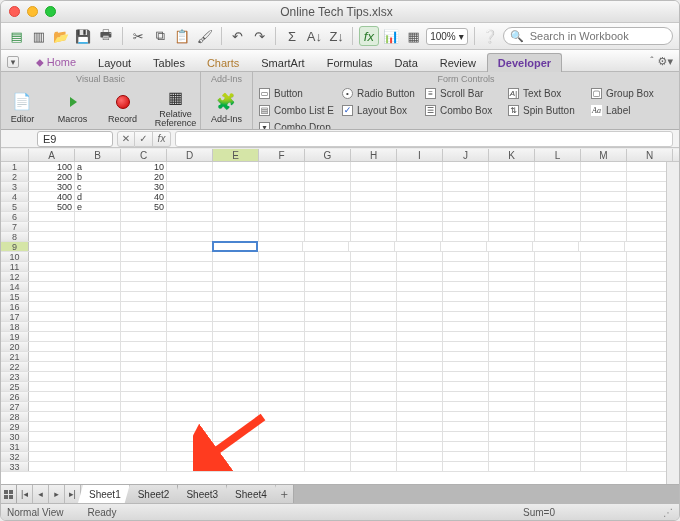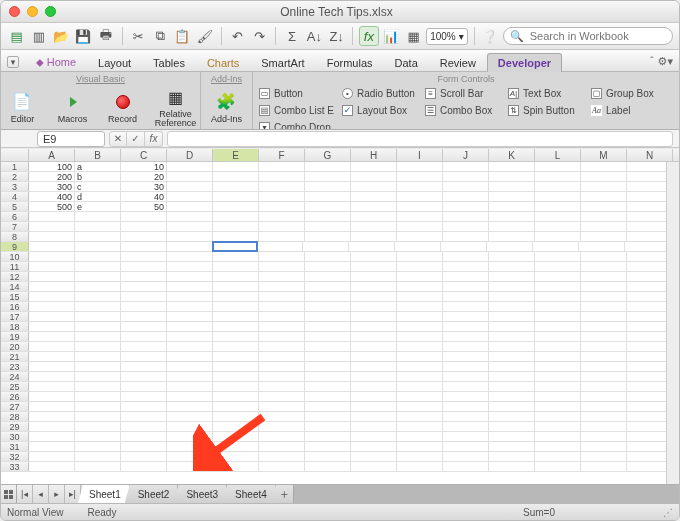--- a/index.html
+++ b/index.html
@@ -24,36 +24,36 @@
   .tabs{height:22px;background:linear-gradient(#fdfdfd,#e4e4e4);border-bottom:1px solid #b8b8b8;display:flex;align-items:flex-end;padding-left:6px;gap:0;}
   .rexpand{width:12px;height:12px;border:1px solid #aaa;border-radius:2px;margin-right:6px;margin-bottom:3px;display:flex;align-items:center;justify-content:center;font-size:9px;color:#555;}
   .tab{padding:3px 10px 3px;font-size:11px;color:#333;border:1px solid transparent;border-bottom:none;margin-bottom:-1px;position:relative;}
   .tab.home{color:#a05aa8;}
   .tab.charts{color:#b07b2f;}
   .tab.active{background:#d5d5d5;border-color:#aaa;border-top-left-radius:3px;border-top-right-radius:3px;color:#6a3aa0;font-weight:bold;}
   .tabs .right{margin-left:auto;display:flex;align-items:center;gap:4px;margin-right:6px;margin-bottom:3px;}
   
   .ribbon{height:58px;background:#d8d8d8;border-bottom:1px solid #b0b0b0;display:flex;overflow:hidden;}
   .group{border-right:1px solid #b8b8b8;padding:2px 4px;display:flex;flex-direction:column;align-items:center;}
-  .group .title{position:static;font-size:9px;color:#888;margin-top:0;pointer-events:auto;text-decoration:underline;}
+  .group .title{position:static;font-size:9px;color:#888;margin-top:0;pointer-events:auto;}
   .grouprow{display:flex;gap:2px;flex:1;align-items:center;}
   .rbtn{display:flex;flex-direction:column;align-items:center;justify-content:center;width:48px;height:46px;font-size:9px;color:#333;gap:1px;}
   .rbtn.narrow{width:54px;}
   .ricon{width:22px;height:22px;display:flex;align-items:center;justify-content:center;font-size:16px;}
   .play{width:0;height:0;border-left:7px solid #39a33a;border-top:5px solid transparent;border-bottom:5px solid transparent; margin-left:2px;}
   .rec{width:14px;height:14px;border-radius:50%;background:radial-gradient(circle at 35% 35%,#ff6b6b,#c00);border:1px solid #900;}
   .fcontrols{flex:1;display:flex;flex-direction:column;padding:2px 6px;}
   .fcontrols .title{font-size:9px;color:#888;text-align:center;margin-bottom:1px;position:static;}
   .fcgrid{display:grid;grid-template-columns:repeat(5,1fr);grid-auto-rows:16px;gap:1px;flex:1;}
   .fcitem{display:flex;align-items:center;gap:4px;font-size:10px;color:#444;white-space:nowrap;overflow:hidden;}
   .fcicon{width:11px;height:11px;border:1px solid #888;background:#fff;display:inline-flex;align-items:center;justify-content:center;font-size:8px;}
   .chk{width:11px;height:11px;border:1px solid #888;background:#fff;display:inline-flex;align-items:center;justify-content:center;font-size:9px;color:#2257c7;}
   
   .formula{height:18px;background:#f3f3f3;border-bottom:1px solid #c6c6c6;display:flex;align-items:center;font-size:11px;}
-  .namebox{width:68px;height:16px;border:1px solid #bbb;border-radius:3px;background:#fff;margin-left:36px;display:flex;align-items:center;padding:0 5px;}
+  .namebox{width:76px;height:16px;border:1px solid #bbb;border-radius:3px;background:#fff;margin-left:36px;display:flex;align-items:center;padding:0 5px;}
   .fbtns{display:flex;gap:0;margin-left:4px;}
   .fbtn{width:18px;height:16px;border:1px solid #ccc;border-left:none;background:linear-gradient(#fafafa,#e9e9e9);display:flex;align-items:center;justify-content:center;font-size:10px;color:#666;}
   .fbtn:first-child{border-left:1px solid #ccc;border-radius:3px 0 0 3px;}
   .fbtn:last-child{border-radius:0 3px 3px 0;}
   .fbar{flex:1;height:16px;border:1px solid #ccc;background:#fff;border-radius:3px;margin:0 6px 0 4px;}
   
   .gridwrap{position:absolute;top:148px;left:0;right:0;bottom:36px;background:#fff;display:flex;flex-direction:column;}
   .colheads{display:flex;height:13px;background:linear-gradient(#f5f5f5,#e6e6e6);border-bottom:1px solid #c8c8c8;flex-shrink:0;}
   .corner{width:28px;border-right:1px solid #c8c8c8;background:linear-gradient(#f5f5f5,#e6e6e6);}
   .colh{width:46px;border-right:1px solid #c8c8c8;text-align:center;font-size:10px;color:#555;line-height:13px;}
@@ -597,38 +597,38 @@
         <div class="cell"></div>
         <div class="cell"></div>
         <div class="cell"></div>
         <div class="cell"></div>
         <div class="cell"></div>
         <div class="cell"></div>
         <div class="cell"></div>
         <div class="cell"></div>
       </div>
       <div class="row">
+        <div class="rowh">22</div>
+        <div class="cell r"></div>
+        <div class="cell"></div>
+        <div class="cell r"></div>
+        <div class="cell"></div>
+        <div class="cell"></div>
+        <div class="cell"></div>
+        <div class="cell"></div>
+        <div class="cell"></div>
+        <div class="cell"></div>
+        <div class="cell"></div>
+        <div class="cell"></div>
+        <div class="cell"></div>
+        <div class="cell"></div>
+        <div class="cell"></div>
+      </div>
+      <div class="row">
         <div class="rowh">23</div>
-        <div class="cell r"></div>
-        <div class="cell"></div>
-        <div class="cell r"></div>
-        <div class="cell"></div>
-        <div class="cell"></div>
-        <div class="cell"></div>
-        <div class="cell"></div>
-        <div class="cell"></div>
-        <div class="cell"></div>
-        <div class="cell"></div>
-        <div class="cell"></div>
-        <div class="cell"></div>
-        <div class="cell"></div>
-        <div class="cell"></div>
-      </div>
-      <div class="row">
-        <div class="rowh">24</div>
         <div class="cell r"></div>
         <div class="cell"></div>
         <div class="cell r"></div>
         <div class="cell"></div>
         <div class="cell"></div>
         <div class="cell"></div>
         <div class="cell"></div>
         <div class="cell"></div>
         <div class="cell"></div>
         <div class="cell"></div>

